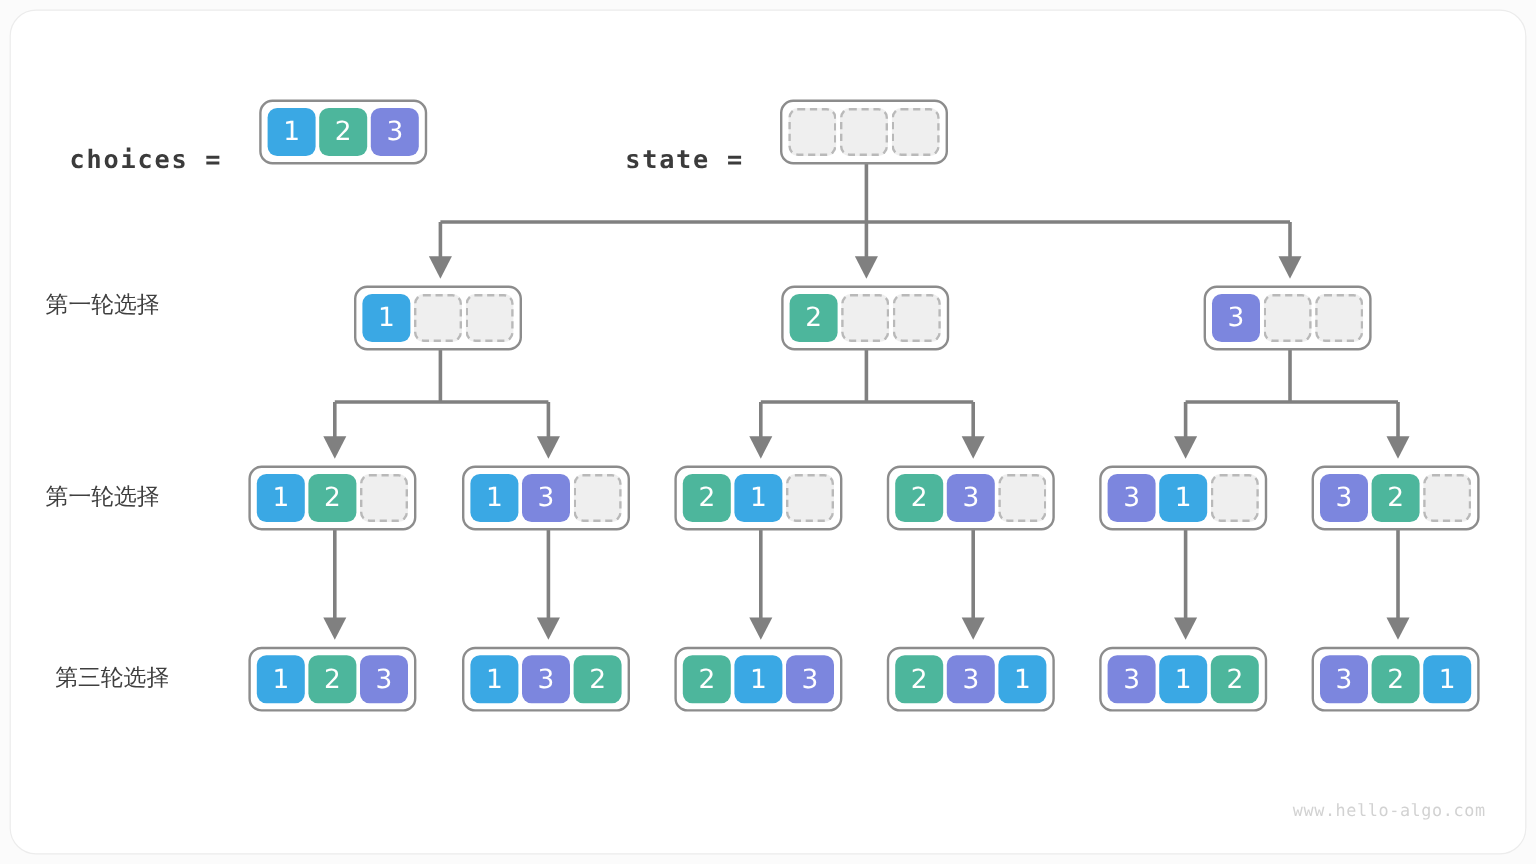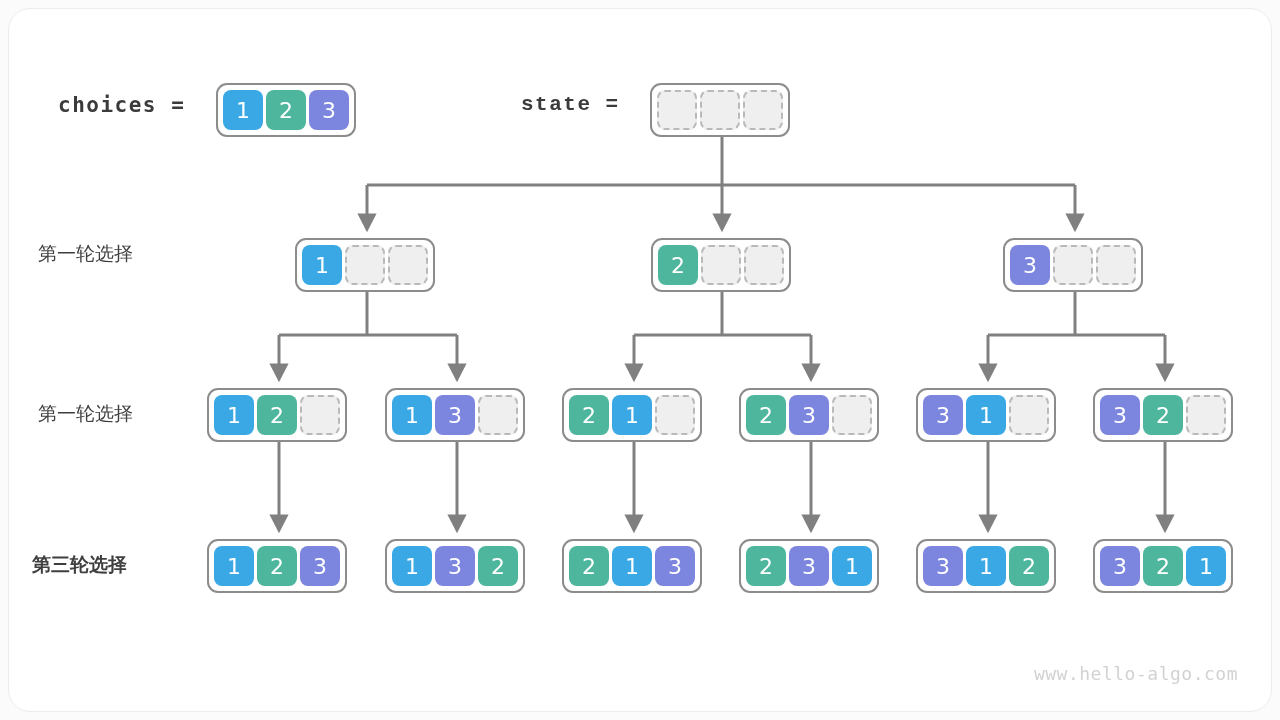--- a/index.html
+++ b/index.html
@@ -40,34 +40,35 @@
   }
   
   .mono-label {
     position: absolute;
     font-family: "DejaVu Sans Mono", "Liberation Mono", monospace;
     font-weight: bold;
     font-size: 21px;
     color: #3b3b3b;
     letter-spacing: 1.5px;
     white-space: nowrap;
+    margin-top: 28px;
   }
   .row-label {
     position: absolute;
     font-family: "DejaVu Sans", "Liberation Sans", sans-serif;
     font-size: 19px;
     color: #3f3f3f;
     white-space: nowrap;
   }
   .watermark {
     position: absolute;
     right: 42px;
     bottom: 36px;
     font-family: "DejaVu Sans Mono", "Liberation Mono", monospace;
-    font-size: 18px;
+    font-size: 14px;
     color: #d2d2d2;
     letter-spacing: 0.5px;
     white-space: nowrap;
   }
   
   .array {
     position: absolute;
     display: flex;
     align-items: center;
     gap: 3px;
@@ -137,37 +138,37 @@
       <path d="M279,438 L279,523" marker-end="url(#arrow)"></path>
       <path d="M457,438 L457,523" marker-end="url(#arrow)"></path>
       <path d="M634,438 L634,523" marker-end="url(#arrow)"></path>
       <path d="M811,438 L811,523" marker-end="url(#arrow)"></path>
       <path d="M988,438 L988,523" marker-end="url(#arrow)"></path>
       <path d="M1165,438 L1165,523" marker-end="url(#arrow)"></path>
     </g>
   </svg>
 
   <div class="mono-label" style="left:58px; top:93px;">choices  =</div>
-  <div class="mono-label" style="left:521px; top:93px;font-family:Liberation Mono, monospace;">state  =</div>
+  <div class="mono-label" style="left:521px; top:93px;">state  =</div>
 
   <div class="array" style="left:216px; top:83px;">
     <div class="cell v1">1</div>
     <div class="cell v2">2</div>
     <div class="cell v3">3</div>
   </div>
 
   <div class="array" style="left:650px; top:83px;">
     <div class="cell empty"></div>
     <div class="cell empty"></div>
     <div class="cell empty"></div>
   </div>
 
   <div class="row-label" style="left:38px; top:241px;">第一轮选择</div>
   <div class="row-label" style="left:38px; top:401px;">第一轮选择</div>
-  <div class="row-label" style="left:32px; top:552px;font-weight:bold;">第三轮选择</div>
+  <div class="row-label" style="left:46px; top:552px;">第三轮选择</div>
 
   <div class="array" style="left:295px; top:238px;">
     <div class="cell v1">1</div>
     <div class="cell empty"></div>
     <div class="cell empty"></div>
   </div>
   <div class="array" style="left:651px; top:238px;">
     <div class="cell v2">2</div>
     <div class="cell empty"></div>
     <div class="cell empty"></div>

